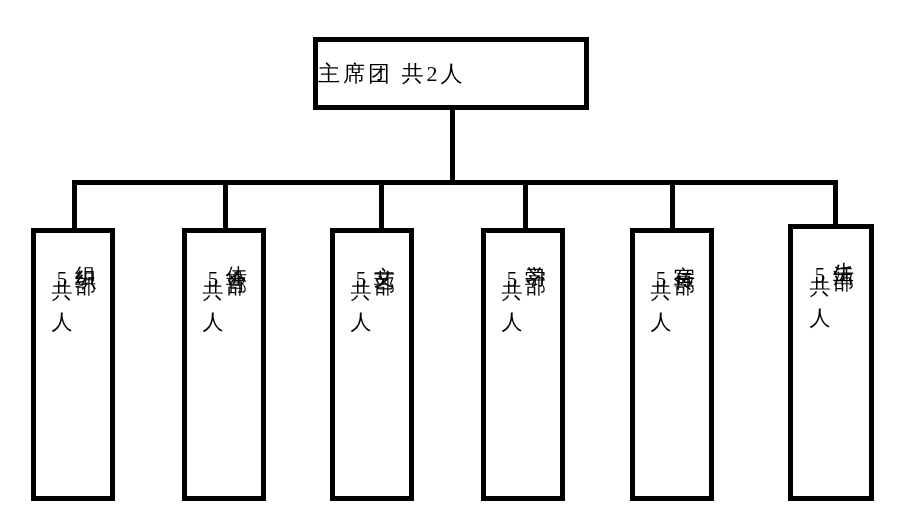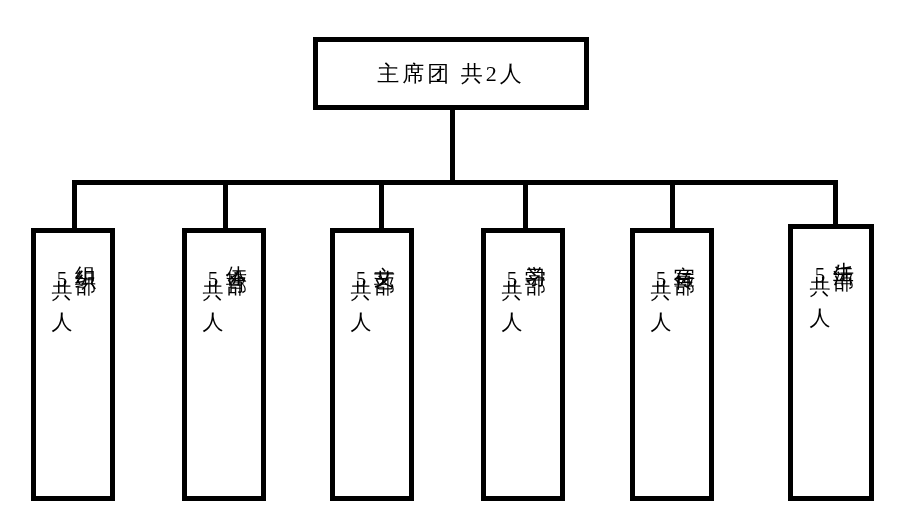--- a/index.html
+++ b/index.html
@@ -25,21 +25,20 @@
     position: absolute;
     left: 313px;
     top: 37px;
     width: 276px;
     height: 73px;
     box-sizing: border-box;
     border: 5px solid #000000;
     background: #ffffff;
     display: flex;
     align-items: center;
-    justify-content: center;
   }
   .root-label {
     font-size: 22px;
     letter-spacing: 3px;
     line-height: 1;
     white-space: nowrap;
   }
 
   
   .conn {

